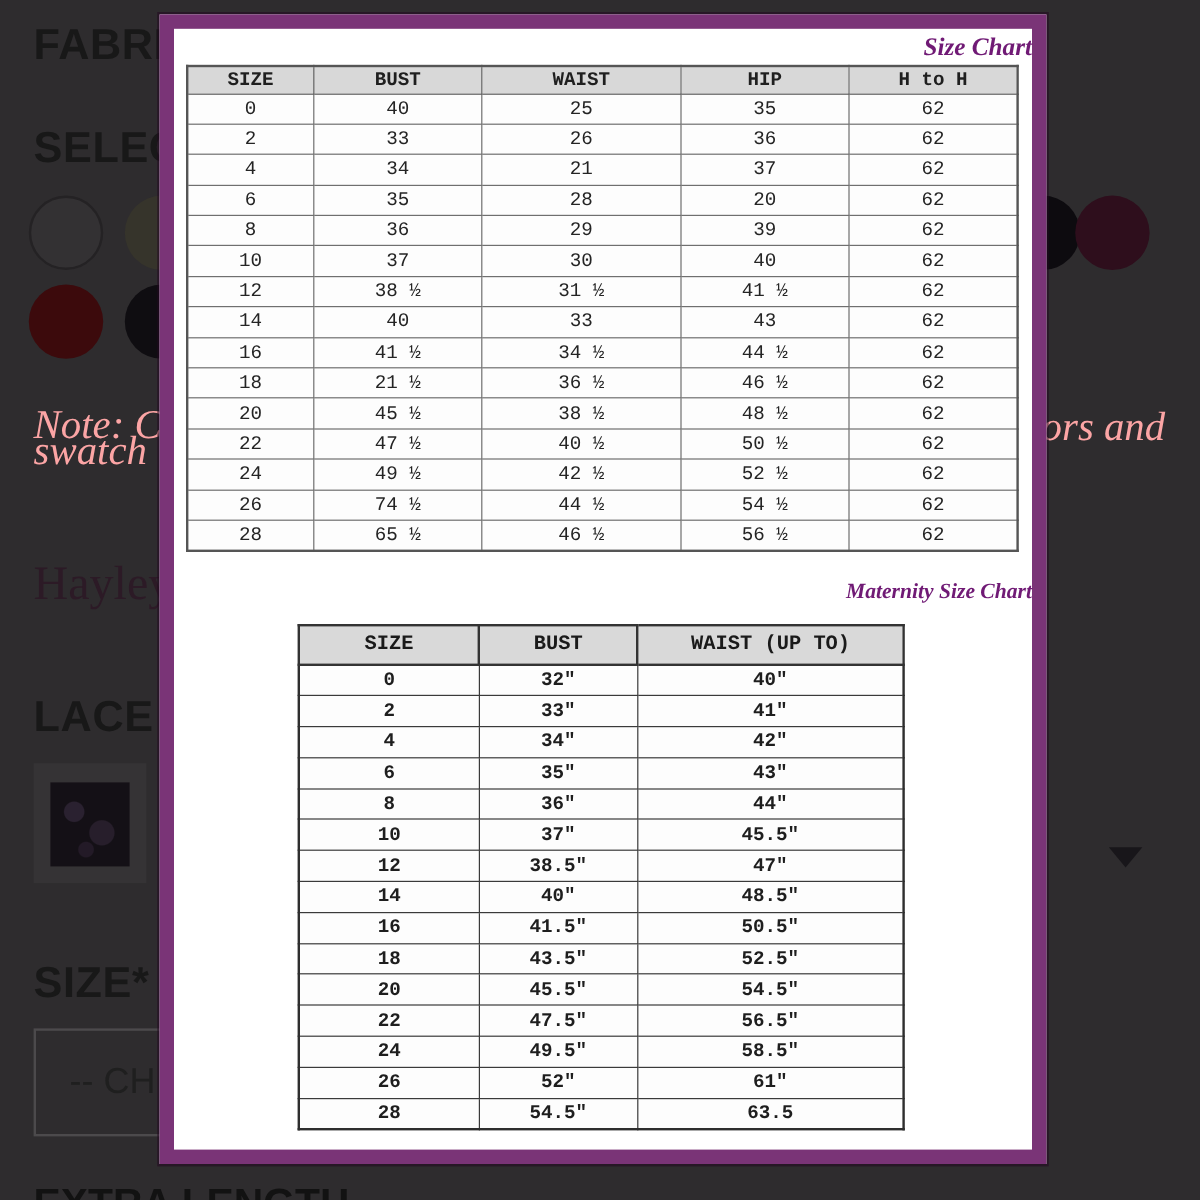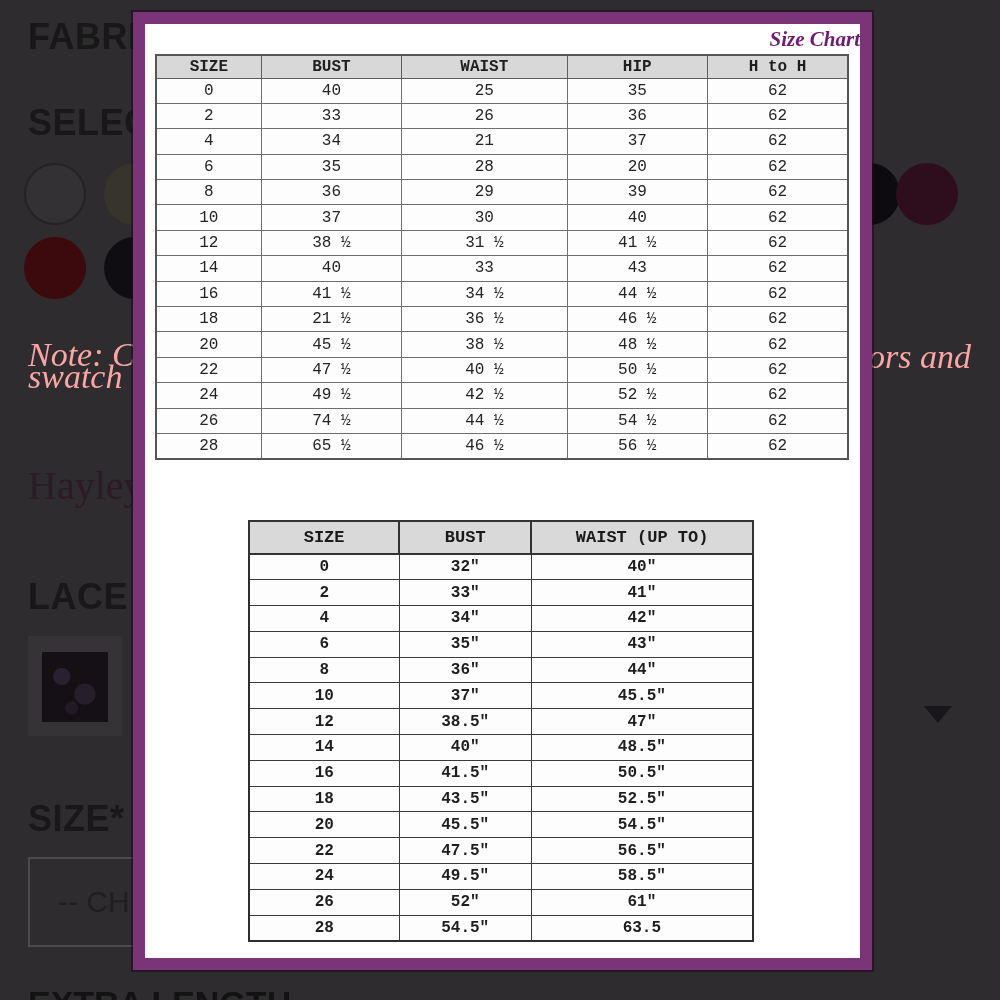--- a/index.html
+++ b/index.html
@@ -207,20 +207,21 @@
           <tr>
             <td>28</td>
             <td>65 ½</td>
             <td>46 ½</td>
             <td>56 ½</td>
             <td>62</td>
           </tr>
         </tbody>
       </table>
 
+    <div class="chart-title title-2">Maternity Size Chart</div>
 
     <table class="mat-table">
         <thead>
           <tr>
             <th>SIZE</th>
             <th>BUST</th>
             <th>WAIST (UP TO)</th>
           </tr>
         </thead>
         <tbody>

